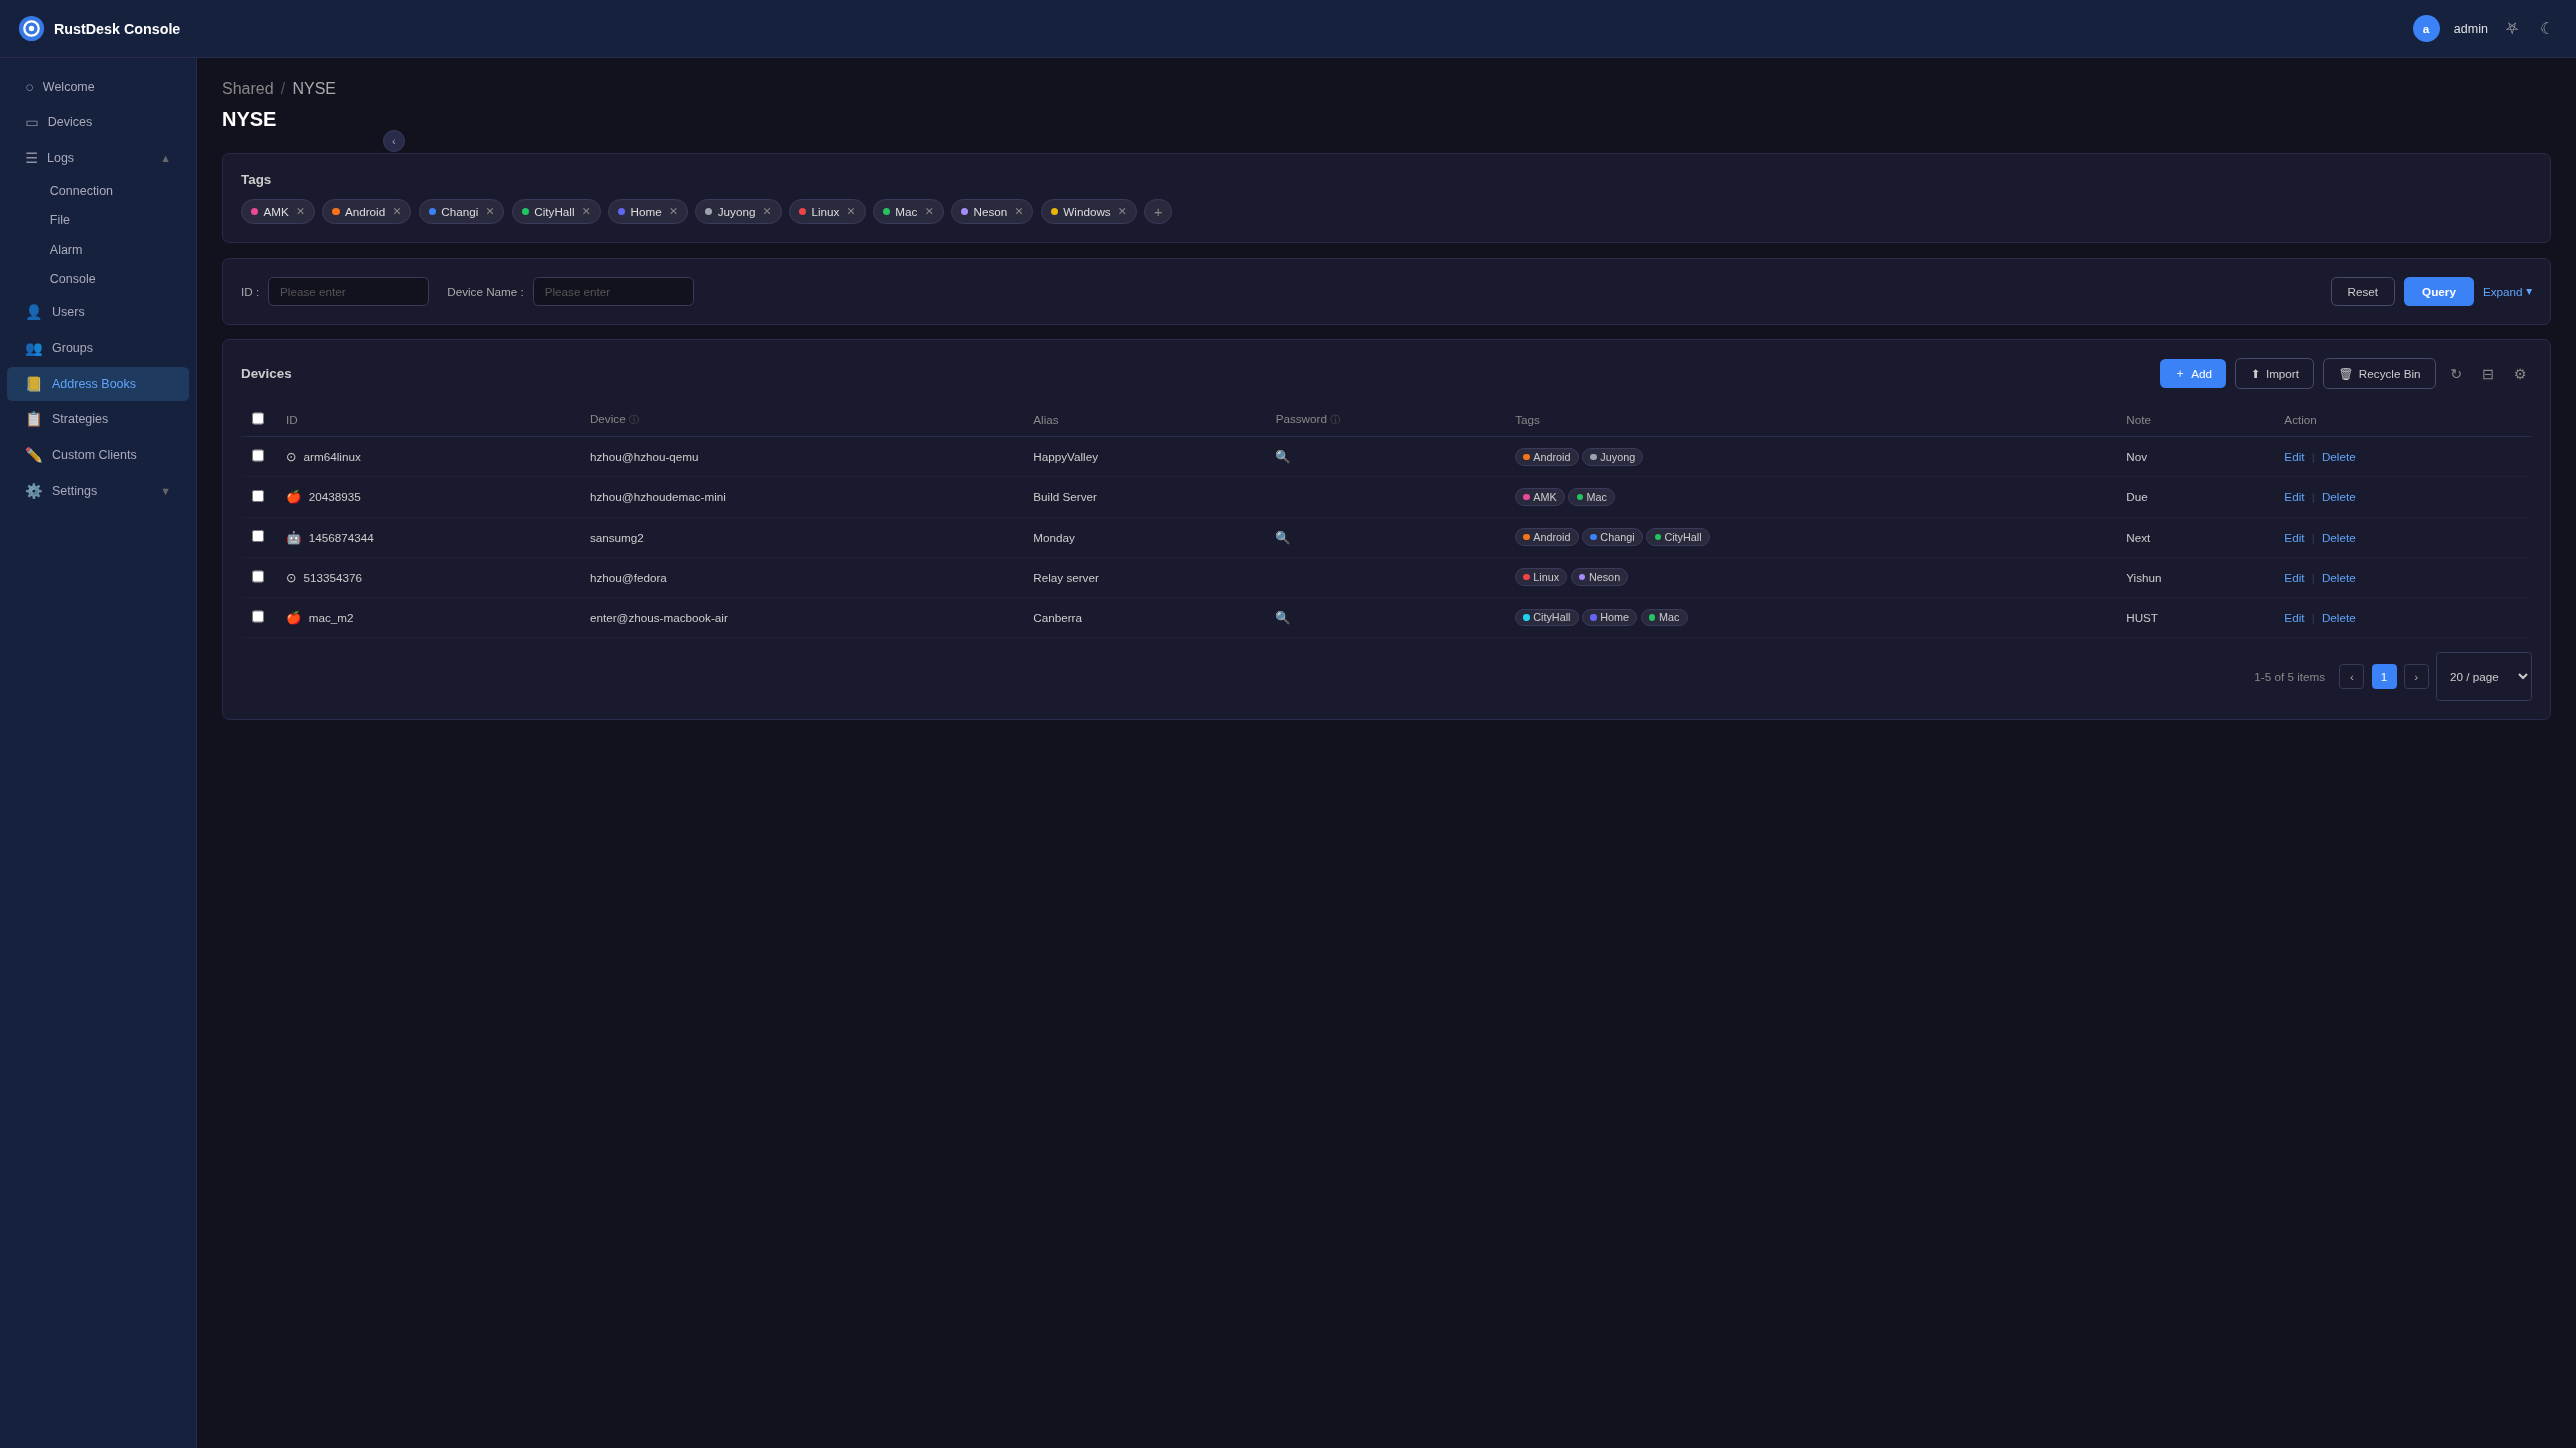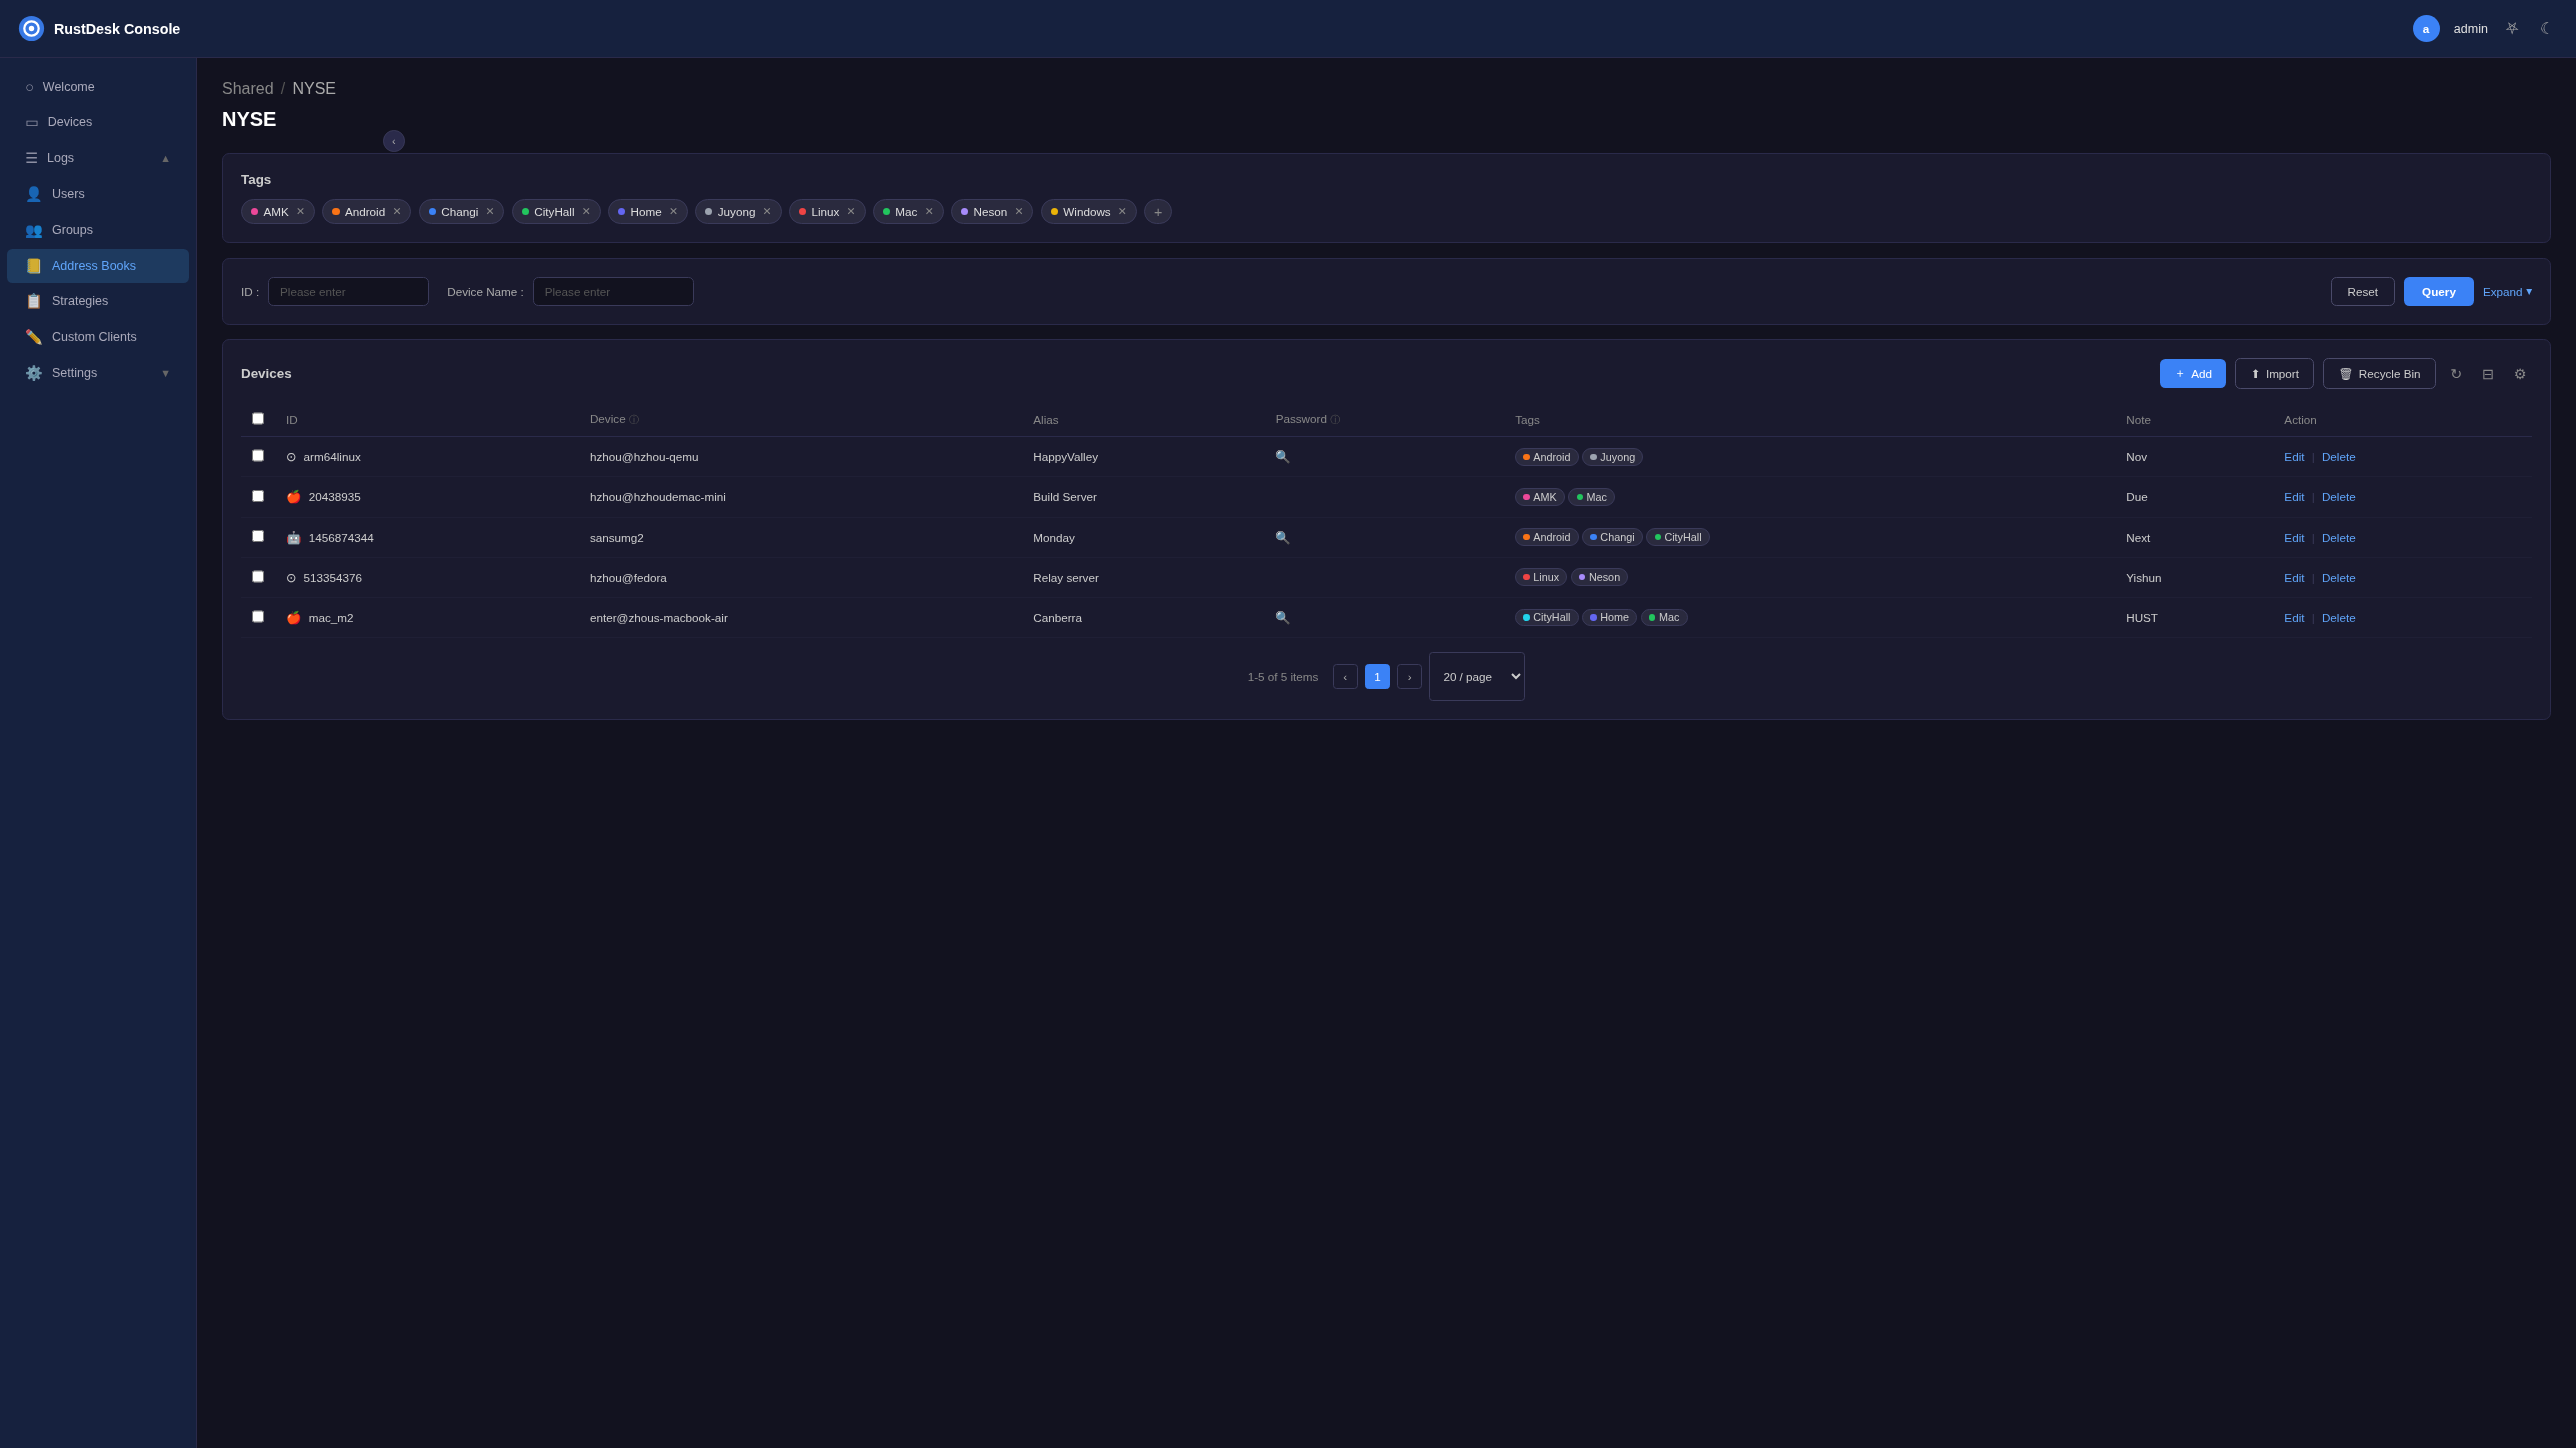--- a/index.html
+++ b/index.html
@@ -87,21 +87,21 @@
     .tag-badge { display: inline-flex; align-items: center; gap: 3.6px; background: #2a2a3e; border: 0.9px solid #3a3a5a; border-radius: 10.8px; padding: 1.8px 7.2px; font-size: 10.8px; color: #ccc; margin-right: 3.6px; }
     .tag-badge-dot { width: 6.3px; height: 6.3px; border-radius: 50%; flex-shrink: 0; }
 
     .action-links { display: flex; gap: 7.2px; }
     .action-link { color: #60a5fa; cursor: pointer; font-size: 11.7px; text-decoration: none; }
     .action-sep { color: #3a3a5a; }
 
     .pwd-icon { color: #888; font-size: 12.5px; }
 
     
-    .pagination { display: flex; align-items: center; justify-content: center; gap: 7.2px; margin-top: 14.3px; }
+    .pagination { display: flex; align-items: center; justify-content: flex-end; gap: 7.2px; margin-top: 14.3px; }
     .pagination-info { color: #888; font-size: 11.7px; margin-right: 7.2px; }
     .page-btn { background: none; border: 0.9px solid #3a3a5a; color: #aaa; width: 25px; height: 25px; border-radius: 3.6px; cursor: pointer; font-size: 11.7px; display: flex; align-items: center; justify-content: center; }
     .page-btn.active { background: #3b82f6; border-color: #3b82f6; color: #fff; }
     .per-page { background: #1a1a2e; border: 0.9px solid #3a3a5a; border-radius: 3.6px; padding: 16px 9px; color: #ccc; font-size: 11.7px; cursor: pointer; }
   </style>
 </head>
 <body>
 
 <div class="topbar">
   <div class="topbar-left">
@@ -132,20 +132,34 @@
     <div class="sidebar-item">
       <span class="icon">▭</span>
       <span>Devices</span>
     </div>
     <div class="sidebar-item sidebar-group-toggle">
       <div style="display:flex;align-items:center;gap:9px;">
         <span class="icon">☰</span>
         <span>Logs</span>
       </div>
       <span class="chevron">▲</span>
+    </div>
+    <div class="sidebar-submenu">
+      <div class="sidebar-item">
+        <span>Connection</span>
+      </div>
+      <div class="sidebar-item">
+        <span>File</span>
+      </div>
+      <div class="sidebar-item">
+        <span>Alarm</span>
+      </div>
+      <div class="sidebar-item">
+        <span>Console</span>
+      </div>
     </div>
     <div class="sidebar-item">
       <span class="icon">👤</span>
       <span>Users</span>
     </div>
     <div class="sidebar-item">
       <span class="icon">👥</span>
       <span>Groups</span>
     </div>
     <div class="sidebar-item active">

